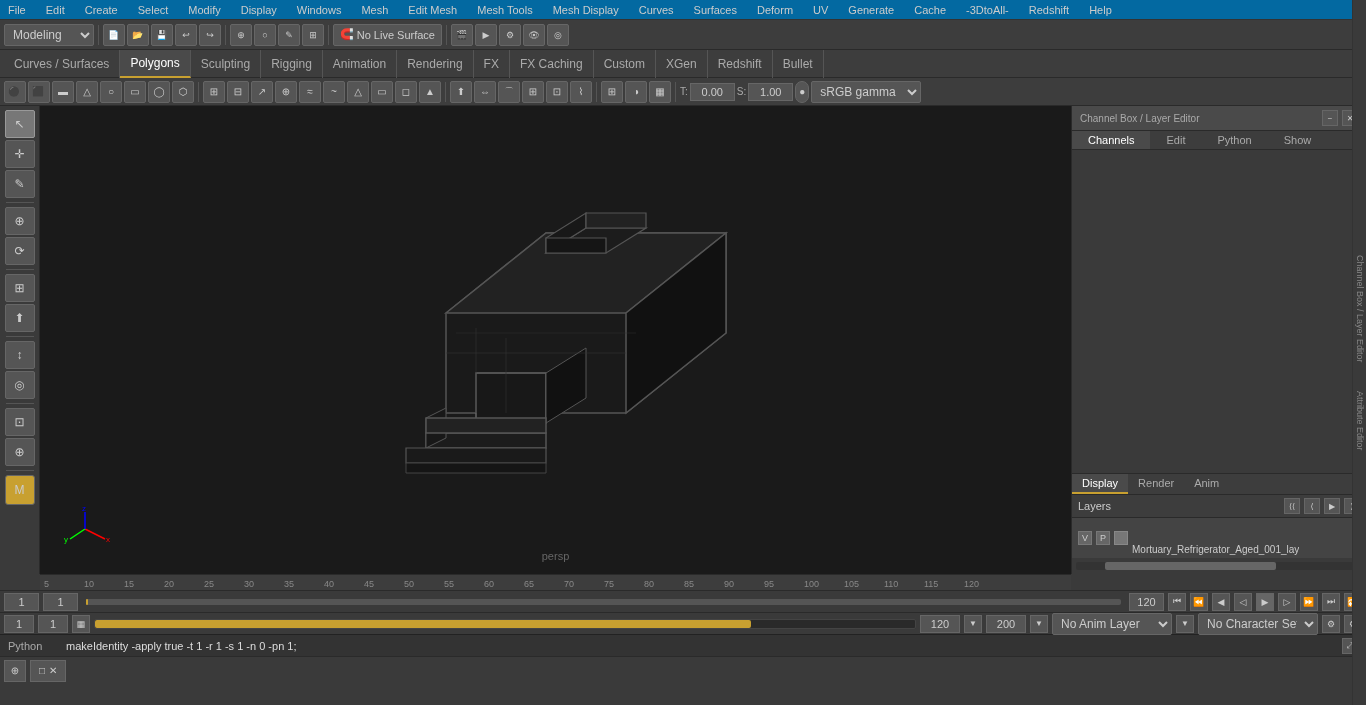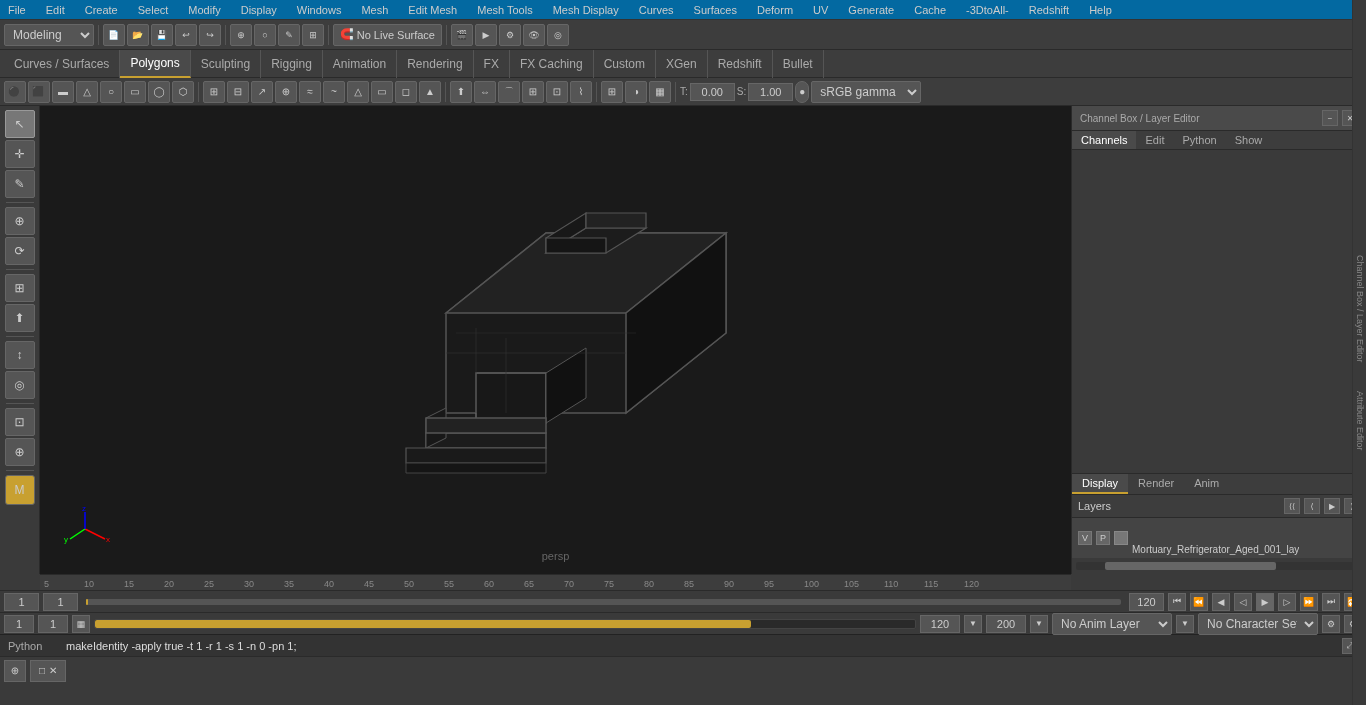--- a/index.html
+++ b/index.html
@@ -222,21 +222,21 @@
     #right-panel-header-title {
       font-size: 11px;
       color: #ccc;
     }
     #channel-tabs {
       display: flex;
       background: #3d3d3d;
       border-bottom: 1px solid #2a2a2a;
     }
     .ch-tab {
-      padding: 3px 9px;
+      padding: 3px 16px;
       font-size: 11px;
       color: #aaa;
       cursor: pointer;
     }
     .ch-tab.active { color: #fff; background: #4a4a4a; }
 
     #channel-content {
       flex: 1;
       background: #3a3a3a;
       overflow: hidden;

